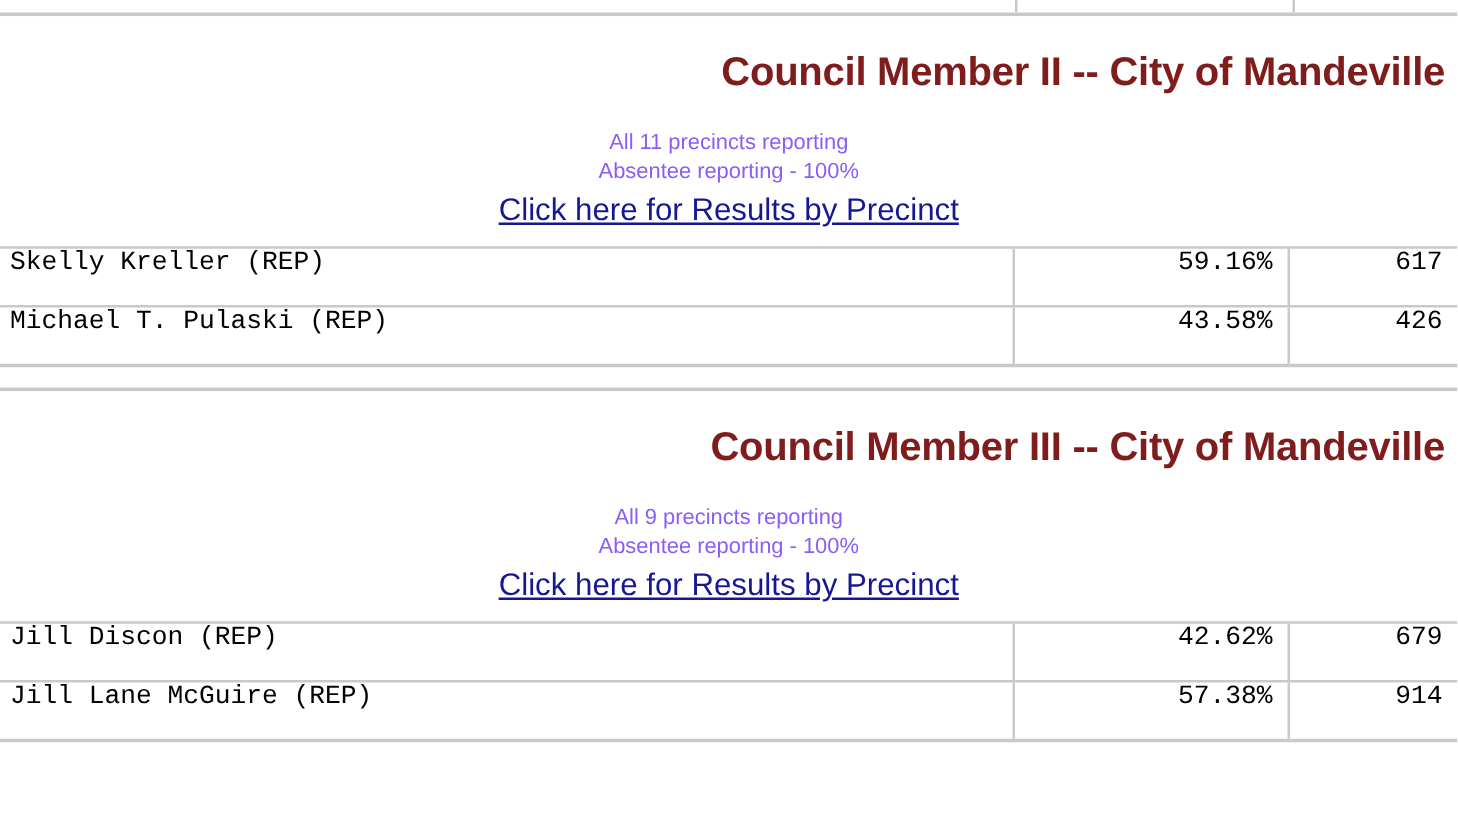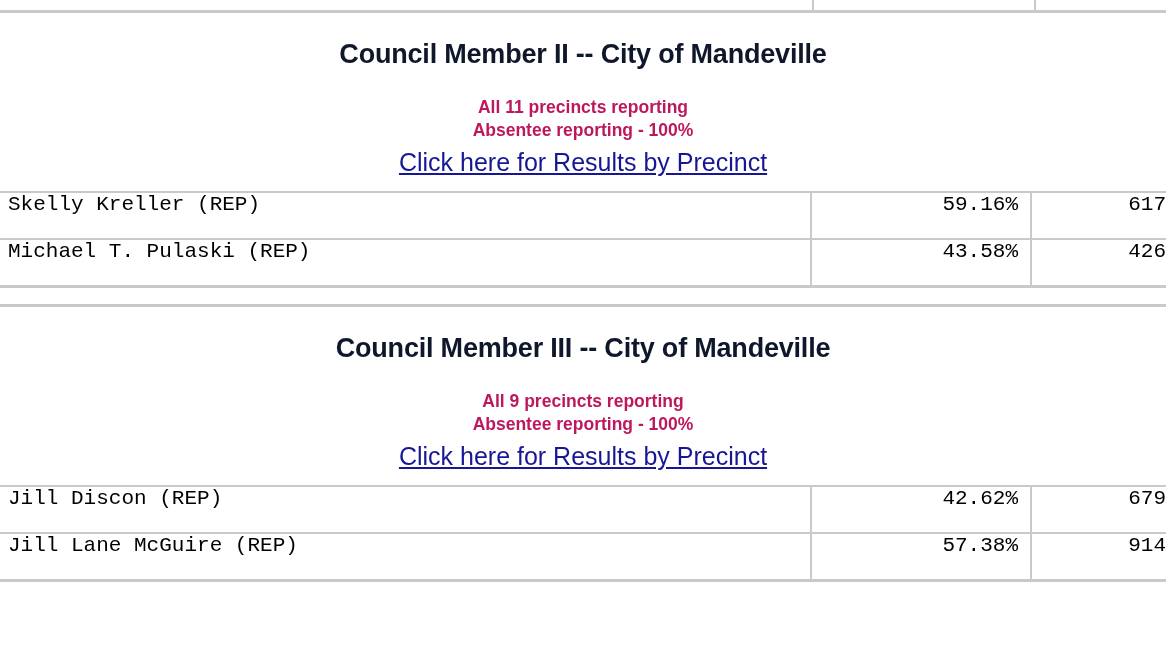--- a/index.html
+++ b/index.html
@@ -29,30 +29,31 @@
   .race {
     border-bottom: 3px solid #c9c9c9;
     background: #ffffff;
   }
   .race-header {
     padding: 26px 10px 14px 10px;
     text-align: center;
     border-bottom: 2px solid #c9c9c9;
   }
   .race-title {
-    font-size: 27px;
+    font-size: 32px;
     font-weight: bold;
-    color: #0f172a;
+    color: #7f1d1d;
     margin: 0 0 26px 0;
     letter-spacing: -0.2px;
+    text-align: right;
   }
   .race-sub {
     font-size: 17.5px;
-    font-weight: bold;
-    color: #be185d;
+    font-weight: normal;
+    color: #8b5cf6;
     line-height: 1.32;
   }
   .race-link {
     display: inline-block;
     margin-top: 6px;
     font-size: 25px;
     color: #171796;
     cursor: pointer;
   }
   .cand-row {
@@ -76,20 +77,21 @@
     flex: 0 0 220px;
     padding-right: 12px;
     text-align: right;
     font-size: 21px;
     color: #000000;
     border-right: 2px solid #c9c9c9;
     box-sizing: border-box;
   }
   .cand-votes {
     flex: 1 1 auto;
+    padding-right: 12px;
     text-align: right;
     font-size: 21px;
     color: #000000;
     box-sizing: border-box;
   }
   .spacer-band {
     height: 16px;
     background: #ffffff;
     border-bottom: 3px solid #c9c9c9;
   }

